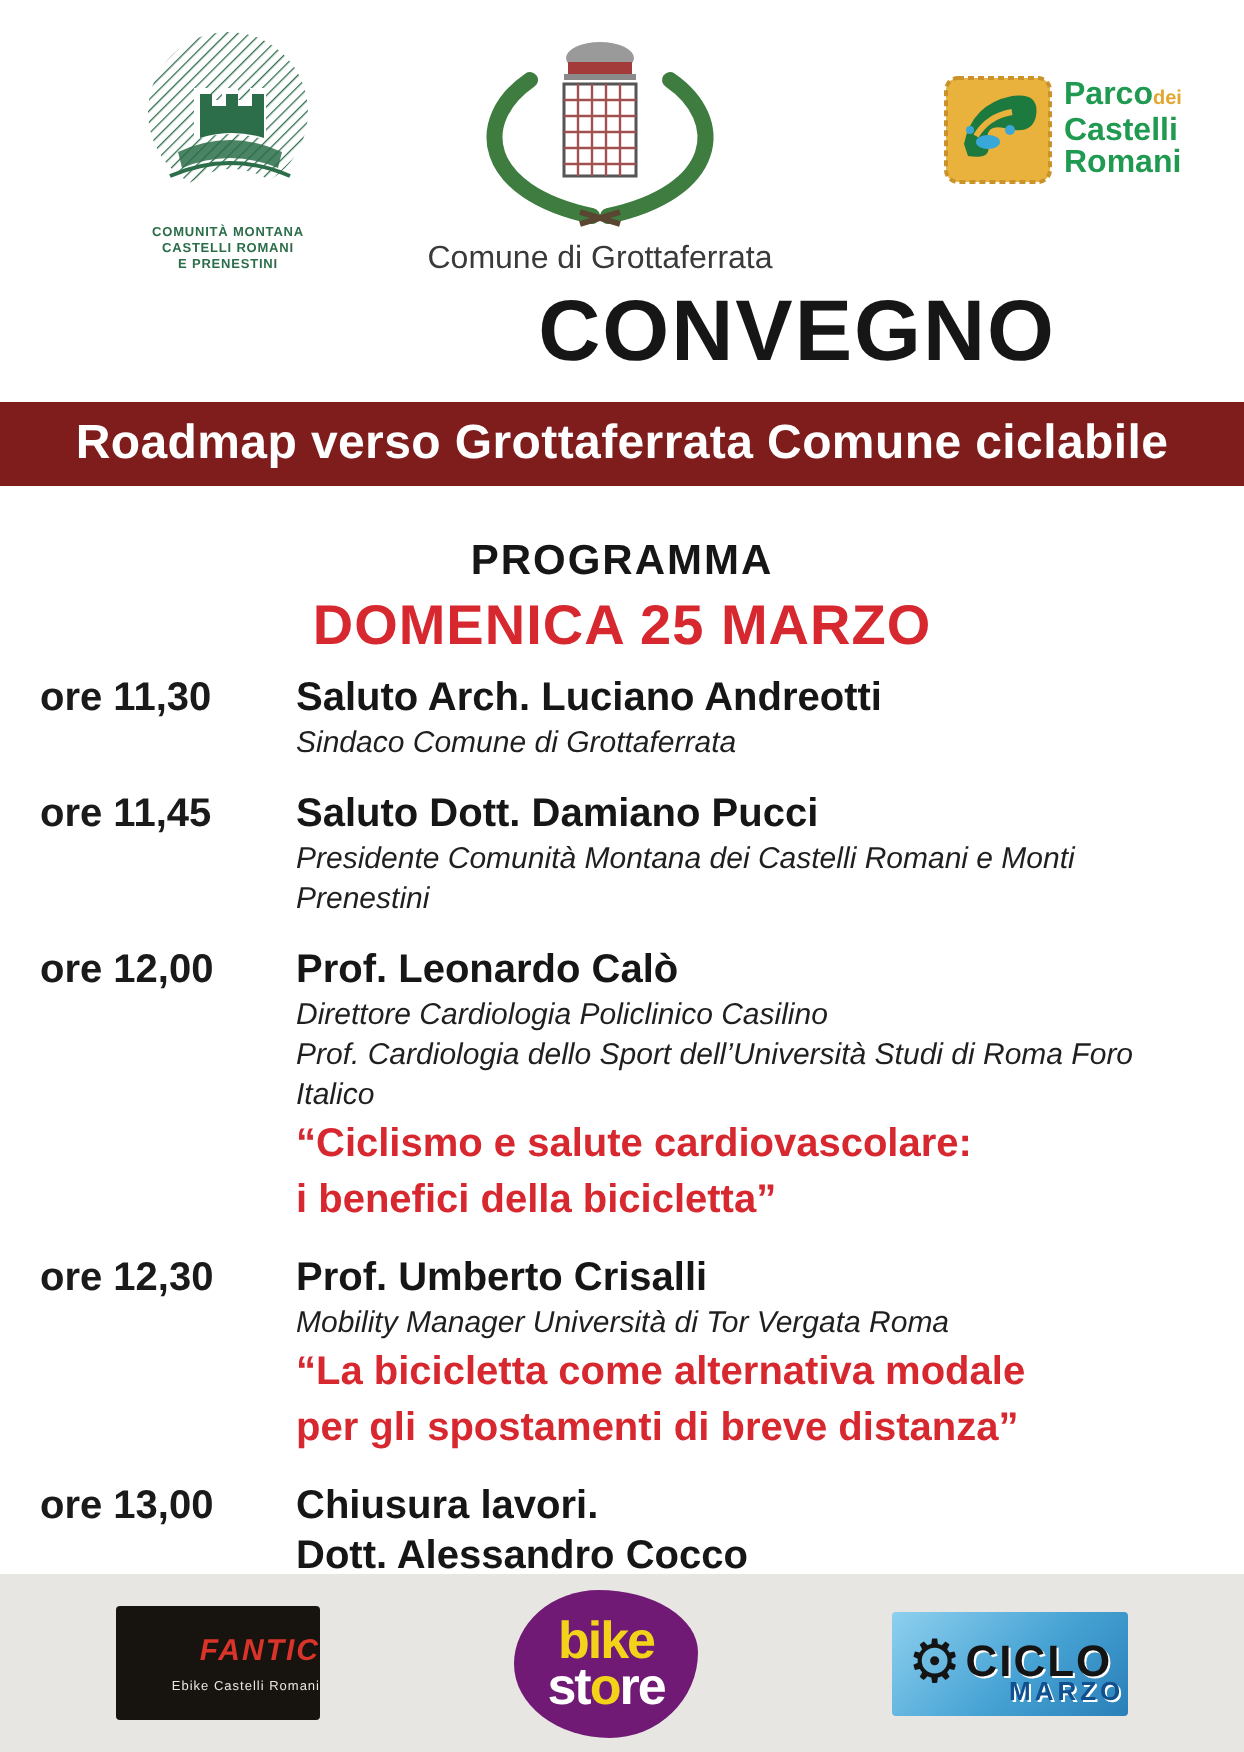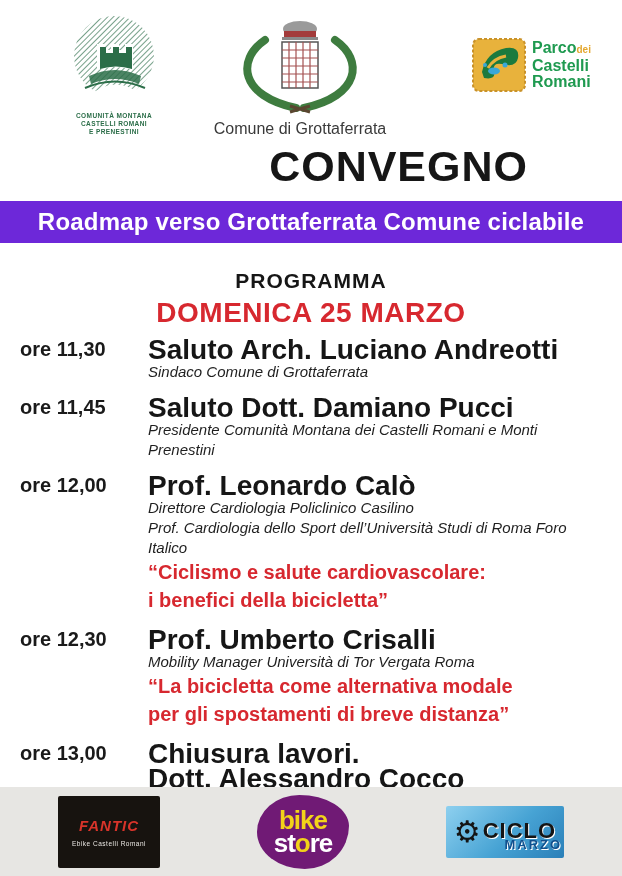--- a/index.html
+++ b/index.html
@@ -21,43 +21,43 @@
   .logo-center { position:absolute; left:212px; top:6px; width:176px; text-align:center; }
   .logo-center .caption { margin-top:2px; color:#3a3a3a; font-size:16px; }
   .logo-right { position:absolute; left:472px; top:26px; display:flex; align-items:center; }
   .parco-text { margin-left:6px; color:#1f9a50; font-weight:bold; font-size:16px; line-height:16px; }
   .parco-text .dei { color:#e3a72f; font-size:10px; }
 
   
   .title { position:absolute; top:142px; left:0; width:528px; text-align:right;
     font-size:43px; font-weight:bold; letter-spacing:1px; color:#161616; }
   .banner { position:absolute; top:201px; left:0; width:622px; height:42px;
-    background:#6d28d9; color:#fff; font-weight:bold; font-size:24px;
+    background:#7f1d1d; color:#fff; font-weight:bold; font-size:24px;
     text-align:center; line-height:42px; letter-spacing:0.2px; }
 
   
   .prog-head { position:absolute; top:269px; left:0; width:622px; text-align:center; }
   .prog-title { font-size:21px; font-weight:bold; letter-spacing:1px; color:#161616; }
   .prog-date { margin-top:4px; font-size:28px; font-weight:bold; letter-spacing:0.5px; color:#d7282f; }
 
   
   .schedule { position:absolute; top:337px; left:20px; width:584px; }
   .row { display:flex; margin-bottom:13px; }
   .time { width:128px; flex-shrink:0; font-weight:bold; font-size:20px; line-height:25px; }
   .content { flex:1; }
-  .title-line { font-weight:bold; font-size:28px; line-height:25px; color:#161616; }
+  .title-line { font-weight:bold; font-size:20px; line-height:25px; color:#161616; }
   .subtitle-line { font-style:italic; font-size:15px; line-height:20px; color:#1f1f1f; }
   .quote-line { font-weight:bold; font-size:20px; line-height:28px; color:#d7282f; }
 
   
   .footer { position:absolute; top:787px; left:0; width:622px; height:89px;
     background:#e7e6e3; display:flex; align-items:center;
     justify-content:space-between; padding:0 58px; }
-  .fantic { width:102px; height:72px; background:#17130f; border-radius:2px;
-    display:flex; flex-direction:column; align-items:center; justify-content:center; }
+  .fantic { width:102px; height:57px; background:#17130f; border-radius:2px;
+    display:flex; flex-direction:column; align-items:flex-end; justify-content:center; }
   .fantic-name { color:#d8342a; font-weight:bold; font-style:italic;
     font-size:15px; letter-spacing:1px; }
   .fantic-sub { color:#e9e6e2; font-size:6.5px; letter-spacing:0.5px; margin-top:6px; }
   .bikestore { width:92px; height:74px; background:#701a75;
     border-radius:46% 54% 48% 52% / 50% 42% 58% 50%;
     display:flex; flex-direction:column; align-items:center; justify-content:center;
     font-weight:bold; font-size:26px; line-height:23px; letter-spacing:-1px; }
   .bs-top { color:#f2d319; }
   .bs-bottom { color:#ffffff; }
   .bs-o { color:#f2d319; }

